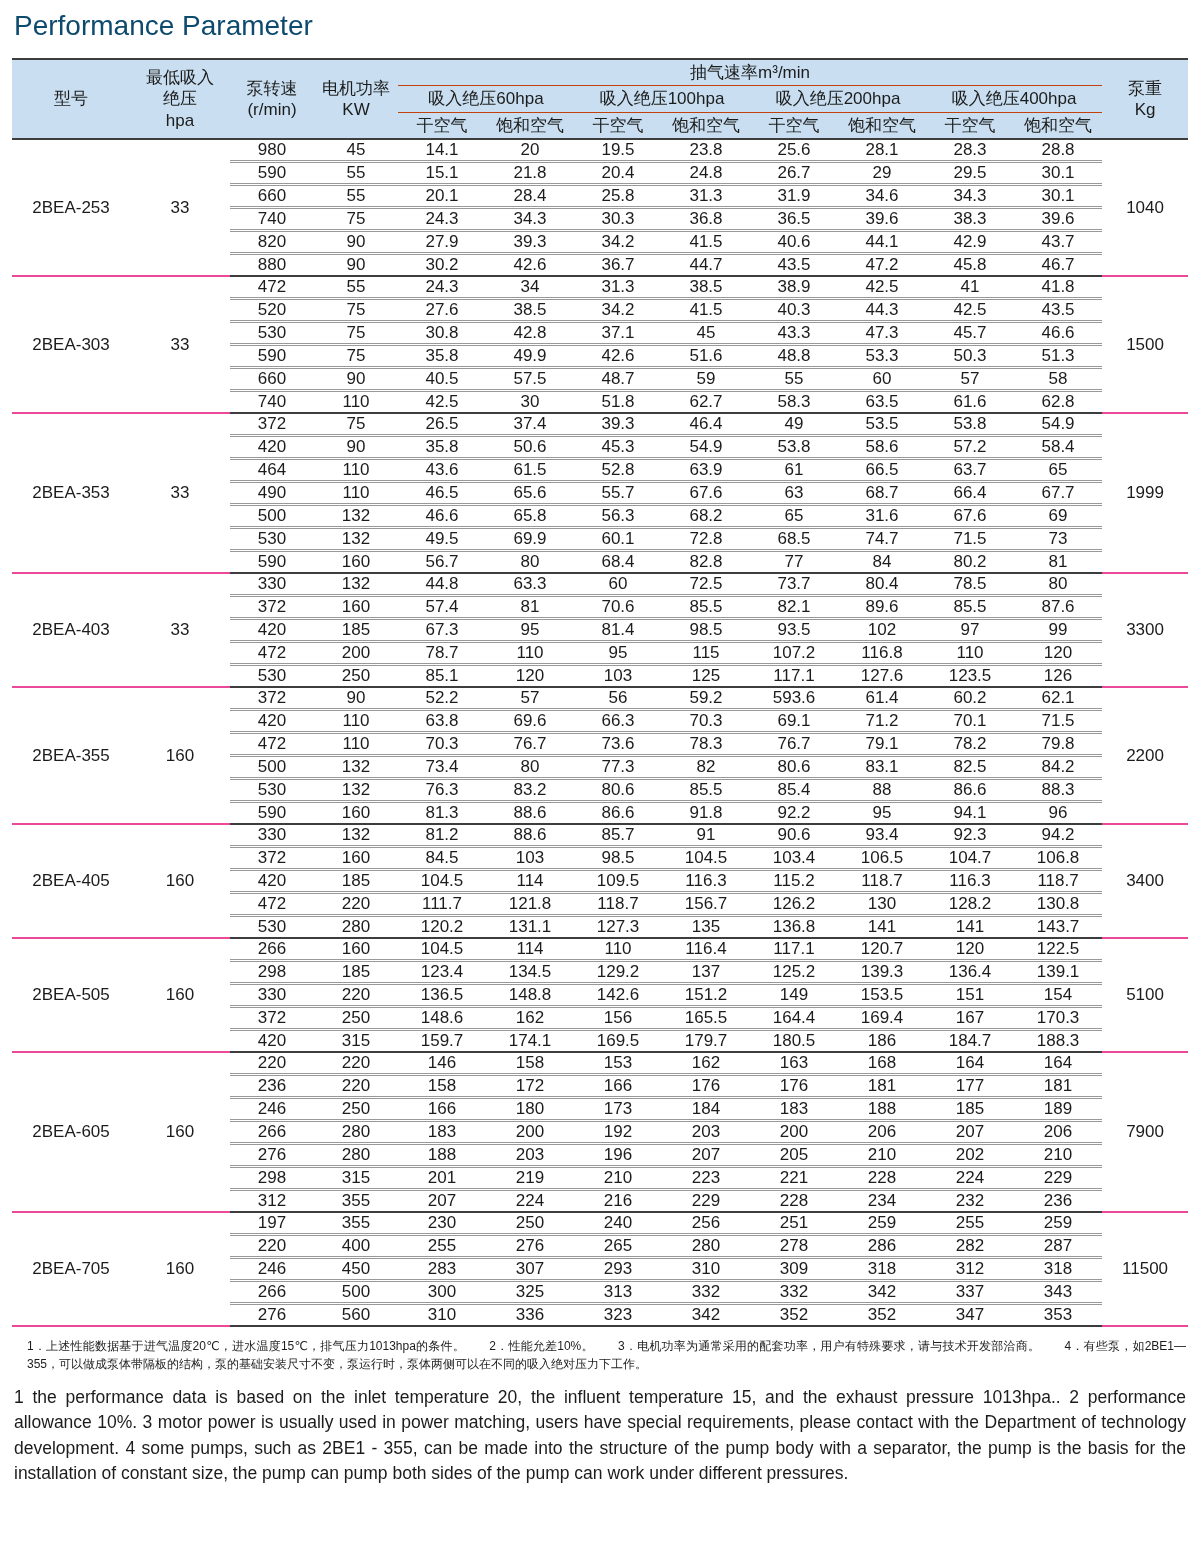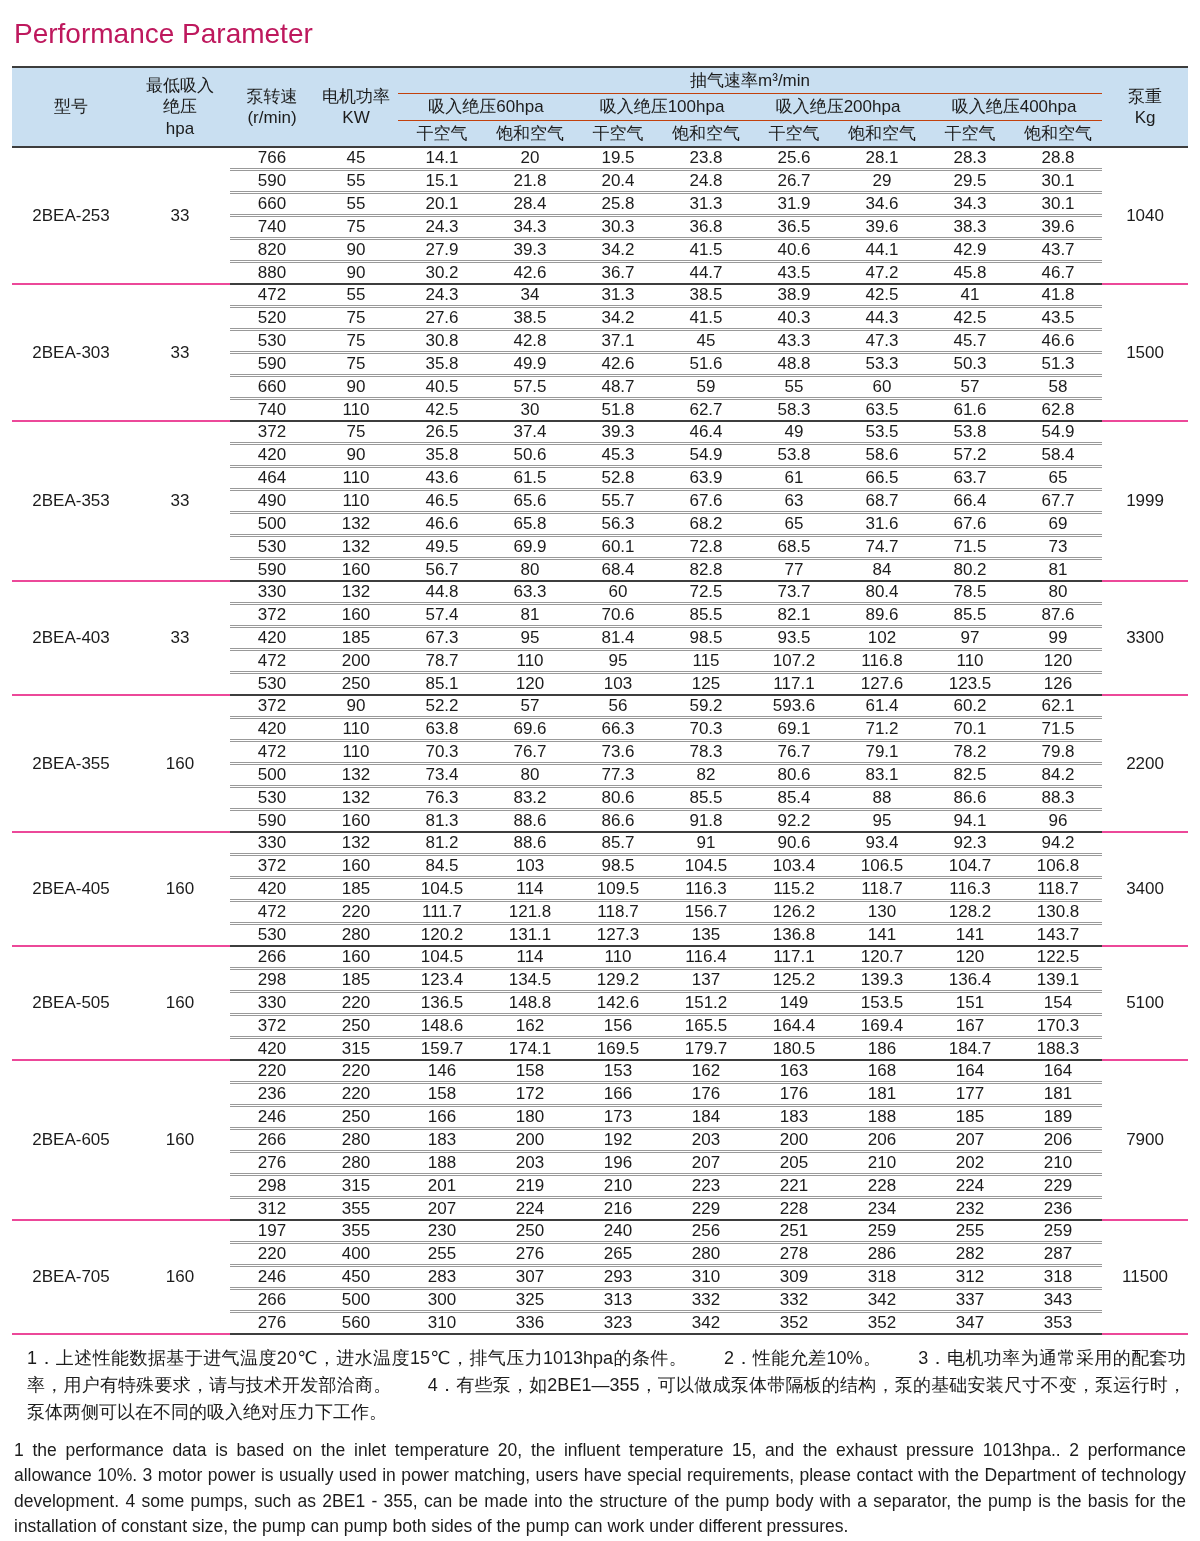--- a/index.html
+++ b/index.html
@@ -1,37 +1,37 @@
 <!DOCTYPE html>
 <html><head>
 <meta charset="utf-8">
 <style>
   html,body{margin:0;padding:0;background:#ffffff;}
   body{width:1200px;font-family:"Liberation Sans","DejaVu Sans",sans-serif;color:#1c1c1c;}
   .page{width:1200px;min-height:1541px;box-sizing:border-box;padding:8px 12px 0 12px;}
 
   .title-zh{color:#1766ae;font-size:24px;font-weight:bold;line-height:1.2;margin:4px 0 0 2px;}
-  .title-en{color:#be185d;font-size:28px;font-weight:normal;line-height:1.15;margin:10px 0 0 2px;}
+  .title-en{color:#0c4a6e;font-size:28px;font-weight:normal;line-height:1.15;margin:2px 0 0 2px;}
 
   table.perf{width:1176px;border-collapse:collapse;table-layout:fixed;margin-top:16px;
              border-top:2px solid #3d3d3d;}
   thead{border-bottom:2px solid #3d3d3d;}
   thead th{background:#c9dff1;font-weight:normal;font-size:17px;color:#1c1c1c;
            text-align:center;vertical-align:middle;padding:2px 0;line-height:1.25;}
   thead th.underline{border-bottom:1px solid #c2410c;}
   thead th .hline{display:block;}
 
   tbody td{text-align:center;vertical-align:middle;height:20px;padding:0;
            font-size:17px;line-height:1.15;background:#ffffff;}
   tbody td.val{border-bottom:3px double #999999;}
   tbody td.val.last{border-bottom:2px solid #3d3d3d;}
   tbody td.merge{border-bottom:2px solid #ec4899;}
 
   .note{margin:10px 2px 0 2px;text-align:justify;}
-  .note-zh{font-size:18px;line-height:1.5;margin-left:15px;}
+  .note-zh{font-size:12px;line-height:1.5;margin-left:15px;}
   .note-en{font-size:17.5px;line-height:1.45;margin-top:12px;}
 </style>
 </head>
 <body>
 
 <div class="page">
 
   <div class="title-en">Performance Parameter</div>
 
   <table class="perf">
@@ -86,21 +86,21 @@
         <th>干空气</th>
         <th>饱和空气</th>
         <th>干空气</th>
         <th>饱和空气</th>
       </tr>
     </thead>
     <tbody>
         <tr>
           <td class="merge" rowspan="6">2BEA-253</td>
           <td class="merge" rowspan="6">33</td>
-          <td class="val">766</td>
+          <td class="val">980</td>
           <td class="val">45</td>
           <td class="val">14.1</td>
           <td class="val">20</td>
           <td class="val">19.5</td>
           <td class="val">23.8</td>
           <td class="val">25.6</td>
           <td class="val">28.1</td>
           <td class="val">28.3</td>
           <td class="val">28.8</td>
           <td class="merge" rowspan="6">1040</td>

